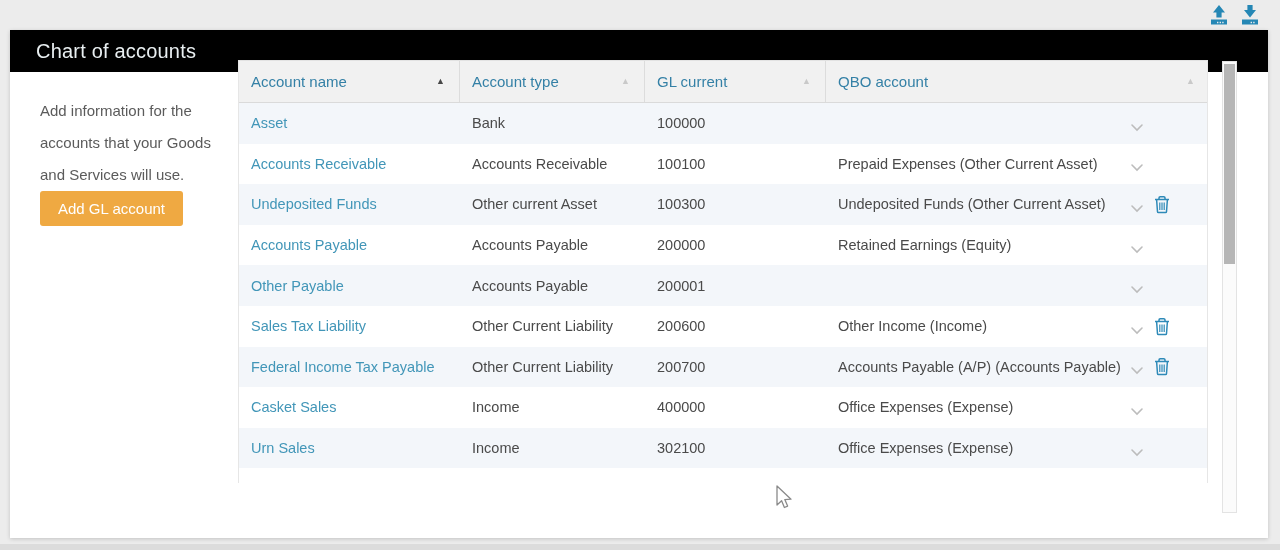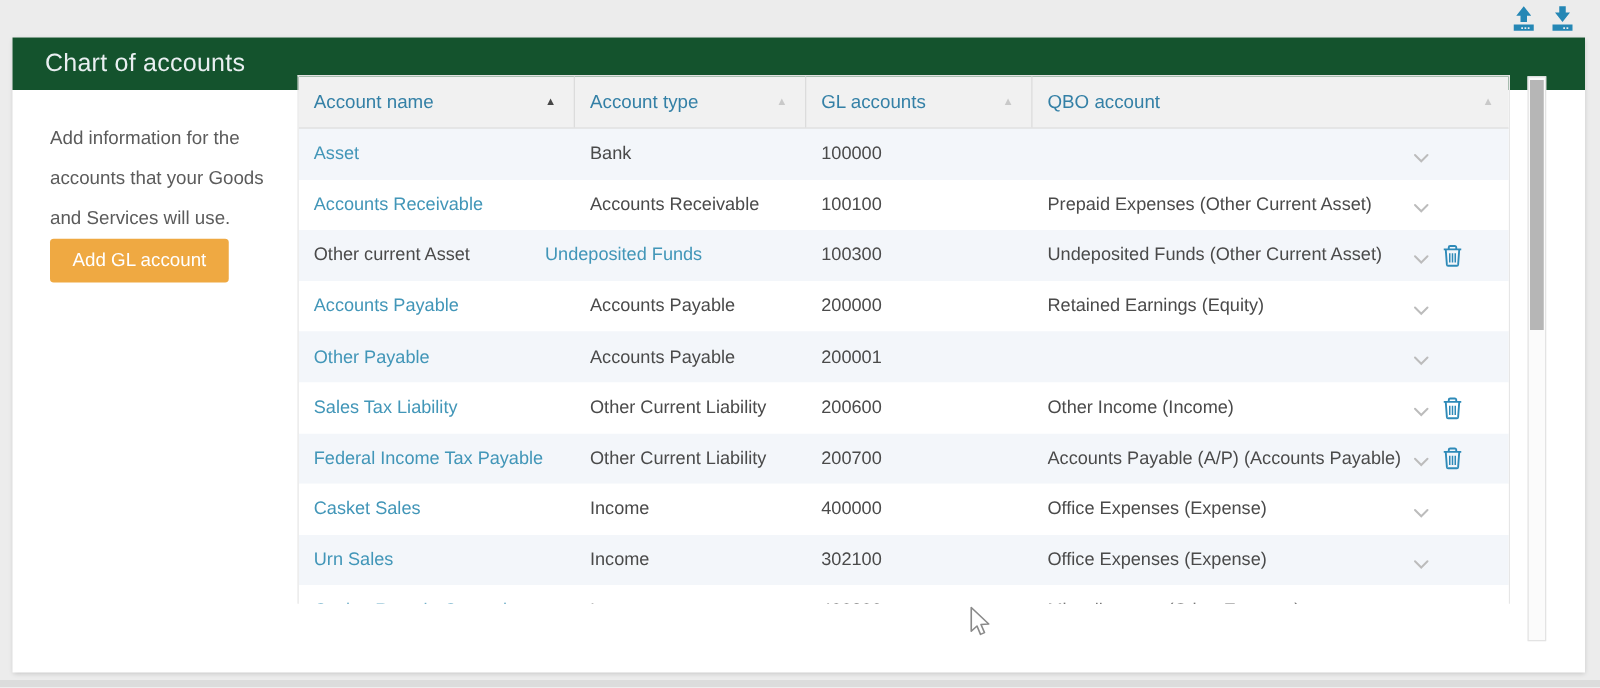--- a/index.html
+++ b/index.html
@@ -15,21 +15,21 @@
     display: flex; gap: 11px; z-index: 5;
   }
   .icon-btn { width:20px; height:22px; cursor:pointer; background:none; border:none; padding:0; }
   .card {
     position: absolute; left: 10px; top: 30px;
     width: 1258px; height: 508px;
     background: #ffffff;
     box-shadow: 0 1px 4px rgba(0,0,0,0.18);
   }
   .titlebar {
-    height: 42px; background: #14532d;
+    height: 42px; background: #000000;
     display: flex; align-items: center;
     padding-left: 26px;
     color: #e9eff1; font-size: 20px; letter-spacing: .2px;
   }
   .sidebar { position: absolute; left: 30px; top: 65px; width: 200px; }
   .sidebar-desc { width: 176px; font-size: 15px; line-height: 32px; color: #5b5b5b; }
   .add-btn {
     background: #efa942; color: #ffffff;
     border: none; border-radius: 3px;
     font-size: 15px; font-family: inherit;
@@ -130,21 +130,21 @@
   <div class="thead">
     <div class="th w-name">
       <span>Account name</span>
       <span class="sort active">▲</span>
     </div>
     <div class="th w-type">
       <span>Account type</span>
       <span class="sort">▲</span>
     </div>
     <div class="th w-gl">
-      <span>GL accounts</span>
+      <span>GL current</span>
       <span class="sort">▲</span>
     </div>
     <div class="th w-qbo">
       <span>QBO account</span>
       <span class="sort">▲</span>
     </div>
   </div>
   <div id="tbody">
   <div class="row striped">
     <div class="cell w-name">
@@ -192,24 +192,24 @@
             <path d="M6 4.5 V3 a1.2 1.2 0 0 1 1.2-1.2 h3.6 A1.2 1.2 0 0 1 12 3 v1.5"></path>
             <path d="M3.6 4.5 l0.9 12.2 a1 1 0 0 0 1 0.9 h7 a1 1 0 0 0 1-0.9 l0.9-12.2"></path>
             <path d="M6.8 7.5 v7.5 M9 7.5 v7.5 M11.2 7.5 v7.5" stroke-width="1.2"></path>
           </svg>
         </span>
       </span>
     </div>
   </div>
 
   <div class="row striped">
+    <div class="cell w-name">
+      <span class="name-link">Undeposited Funds</span>
+    </div>
     <div class="cell w-type">Other current Asset</div>
-    <div class="cell w-name">
-      <span class="name-link">Undeposited Funds</span>
-    </div>
     <div class="cell w-gl">100300</div>
     <div class="cell w-qbo qbo">
       <span class="qbo-text">Undeposited Funds (Other Current Asset)</span>
       <span class="row-actions">
         <span class="chev">
           <svg width="14" height="9" viewBox="0 0 14 9">
                 <path d="M2 2 L7 7 L12 2" fill="none" stroke="#bcbcbc" stroke-width="1.6" stroke-linecap="round"></path>
               </svg>
         </span>
         <span class="trash">

